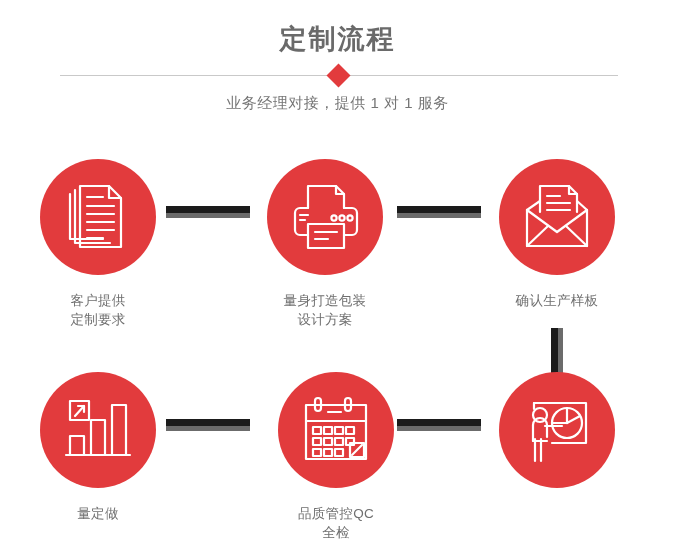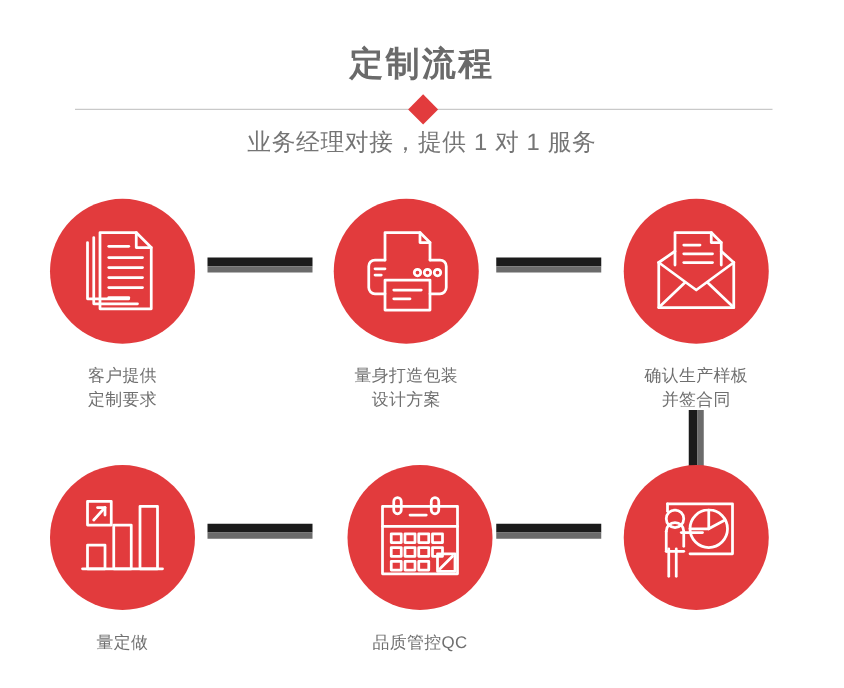--- a/index.html
+++ b/index.html
@@ -11,21 +11,21 @@
     height: 550px;
     background: #ffffff;
     font-family: "Liberation Sans", "DejaVu Sans", sans-serif;
     overflow: hidden;
     position: relative;
   }
 
   
   .header {
     position: absolute;
-    left: 0; top: 16px;
+    left: 0; top: 4px;
     width: 675px;
     height: 125px;
   }
   .page-title {
     position: absolute;
     left: 0; top: 16px;
     width: 675px;
     text-align: center;
     font-size: 27px;
     font-weight: bold;
@@ -52,21 +52,21 @@
     width: 17px;
     height: 17px;
     background: #e23b3d;
     transform: rotate(45deg);
   }
   .page-subtitle {
     position: absolute;
     left: 0; top: 88px;
     width: 675px;
     text-align: center;
-    font-size: 19px;
+    font-size: 15px;
     color: #757575;
     letter-spacing: 0.5px;
     line-height: 22px;
   }
 
   
   .flow {
     position: absolute;
     left: 0; top: 0;
     width: 675px;
@@ -238,21 +238,20 @@
           <path d="M5 28 L18 19"></path>
           <path d="M65 28 L55 19"></path>
           <path d="M5 28 L35 50 L65 28"></path>
           <path d="M5 64 L26 44"></path>
           <path d="M65 64 L44 44"></path>
         </g>
       </svg>
     </div>
     <div class="step-caption">
       <span class="cap-line">确认生产样板</span>
-      <span class="cap-line">并签合同</span>
     </div>
   </div>
 
   <div class="step" style="left:8px; top:372px;">
     <div class="circle">
       <svg width="70" height="70" viewBox="0 0 70 70">
         <g fill="none" stroke="#ffffff" stroke-width="2.2" stroke-linejoin="round" stroke-linecap="round">
           <rect x="7" y="6" width="19" height="19"></rect>
           <path d="M12 21 L21 11"></path>
           <path d="M15 11 L21 11 L21 17"></path>
@@ -288,20 +287,21 @@
           <rect x="12" y="54" width="8" height="7"></rect>
           <rect x="23" y="54" width="8" height="7"></rect>
           <rect x="34" y="54" width="8" height="7"></rect>
           <rect x="49" y="48" width="14" height="14"></rect>
           <line x1="51" y1="60" x2="61" y2="50"></line>
         </g>
       </svg>
     </div>
     <div class="step-caption">
       <span class="cap-line">品质管控QC</span>
+      <span class="cap-line">全检</span>
     </div>
   </div>
 
   <div class="step" style="left:467px; top:372px;">
     <div class="circle">
       <svg width="70" height="70" viewBox="0 0 70 70">
         <g fill="none" stroke="#ffffff" stroke-width="2.2" stroke-linejoin="round" stroke-linecap="round">
           <path d="M12 8 L64 8 L64 48 L30 48"></path>
           <path d="M12 8 L12 14"></path>
           <circle cx="45" cy="28" r="15"></circle>

